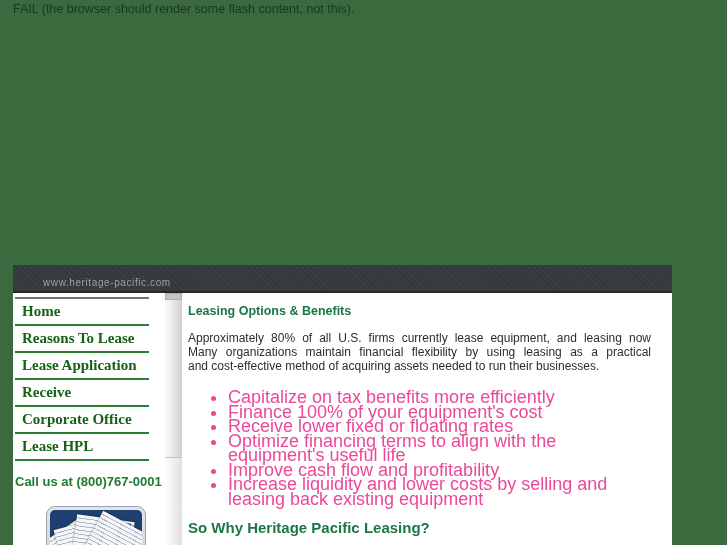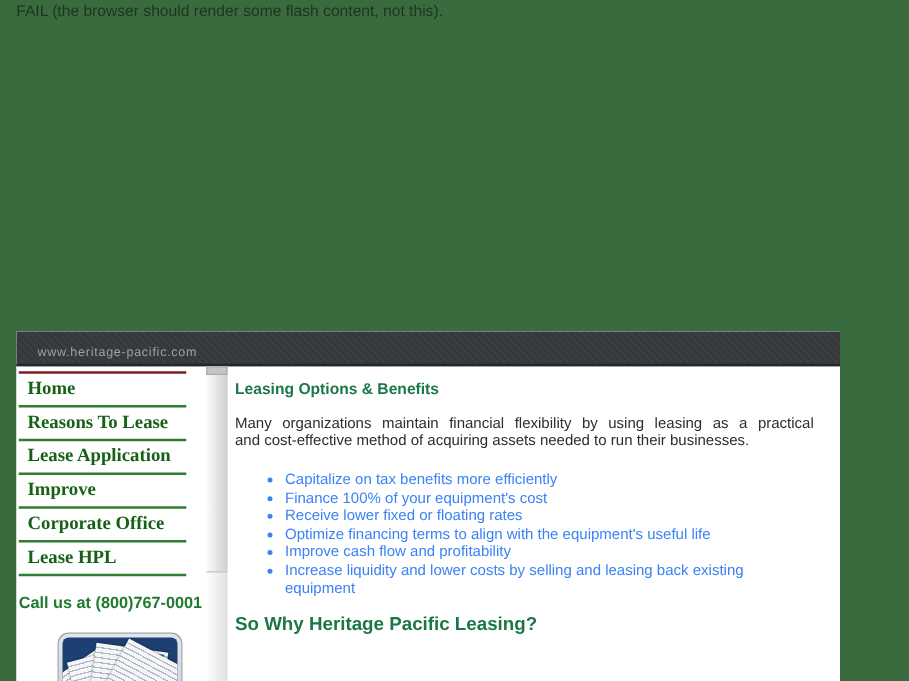--- a/index.html
+++ b/index.html
@@ -8,27 +8,27 @@
   
   .fail-text{position:absolute;left:13px;top:2px;font-size:12.5px;color:#1C3522;}
 
   
   .site{position:absolute;left:13px;top:265px;width:659px;height:280px;
     background:#ffffff;overflow:hidden;}
 
   .addrbar{height:26px;background:#34383B;
     background-image:repeating-linear-gradient(45deg,rgba(255,255,255,.03) 0 2px,transparent 2px 4px);
     border-bottom:2px solid #25282A;position:relative;}
-  .addr{position:absolute;left:17px;bottom:3px;font-size:10px;letter-spacing:.6px;color:#9BA1A5;}
+  .addr{position:absolute;left:30px;bottom:3px;font-size:10px;letter-spacing:.6px;color:#9BA1A5;}
 
   .site-body{display:flex;height:252px;}
 
   
   .sidebar{width:152px;flex:none;}
-  .menu{list-style:none;margin:4px 0 0 2px;padding:0;width:134px;border-top:2px solid #7f1d1d;}
+  .menu{list-style:none;margin:4px 0 0 2px;padding:0;width:134px;border-top:2px solid #737373;}
   .menu li{height:25px;line-height:25px;border-bottom:2px solid #2E7D32;padding-left:7px;
     font-family:"Liberation Serif",serif;font-weight:bold;font-size:15px;color:#166116;cursor:pointer;}
   .phone{margin:13px 0 0 2px;font-weight:bold;font-size:13px;color:#1E7B2F;white-space:nowrap;}
 
   .photo-frame{margin:17px 0 0 33px;width:92px;height:64px;padding:3px;border-radius:9px;
     border:1px solid #9AA4AE;background:linear-gradient(#E2E6EA,#C7CDD4);}
   .photo-inner{width:100%;height:100%;border-radius:5px;background:#1D3F72;position:relative;overflow:hidden;}
   .paper{position:absolute;width:58px;height:42px;background:#F4F6F8;
     background-image:repeating-linear-gradient(to bottom,transparent 0 3px,rgba(110,120,145,.5) 3px 4px);
     box-shadow:0 0 2px rgba(0,0,0,.5);}
@@ -44,42 +44,42 @@
   .scroll-btn{position:absolute;top:0;left:0;right:0;height:7px;background:#C6C6C6;
     border:1px solid #ABABAB;box-sizing:border-box;}
   .scroll-thumb{position:absolute;top:7px;left:0;right:0;height:157px;
     background:linear-gradient(to right,#FCFCFC,#CFCFCF);border-bottom:1px solid #C2C2C2;}
 
   
   .main{flex:1;padding:11px 21px 0 6px;overflow:hidden;}
   .heading{margin:0;font-size:12.5px;font-weight:bold;color:#1B7747;}
   .para{margin-top:13px;font-size:12px;line-height:14px;color:#2D2D2D;}
   .pline.j{text-align:justify;text-align-last:justify;}
-  .bullets{margin:17px 0 0 0;padding-left:40px;font-size:12px;line-height:14.5px;color:#3b82f6;}
+  .bullets{margin:17px 0 0 0;padding-left:40px;font-size:18px;line-height:14.5px;color:#ec4899;}
   .subheading{margin:13px 0 0 0;font-size:15px;font-weight:bold;color:#1B7747;}
 </style>
 </head>
 <body>
 
 <div class="fail-text">FAIL (the browser should render some flash content, not this).</div>
 
 <div class="site">
 
   <div class="addrbar">
     <span class="addr">www.heritage-pacific.com</span>
   </div>
 
   <div class="site-body">
 
     <div class="sidebar">
       <ul class="menu">
         <li>Home</li>
         <li>Reasons To Lease</li>
         <li>Lease Application</li>
-        <li>Improve</li>
+        <li>Receive</li>
         <li>Corporate Office</li>
         <li>Lease HPL</li>
       </ul>
       <div class="phone">Call us at (800)767-0001</div>
       <div class="photo-frame">
         <div class="photo-inner">
           <div class="paper p1"></div>
           <div class="paper p2"></div>
           <div class="paper p3"></div>
           <div class="paper p4"></div>
@@ -88,20 +88,21 @@
     </div>
 
     <div class="scroll-strip">
       <div class="scroll-btn"></div>
       <div class="scroll-thumb"></div>
     </div>
 
     <div class="main">
       <h3 class="heading">Leasing Options &amp; Benefits</h3>
       <div class="para">
+        <div class="pline j">Approximately 80% of all U.S. firms currently lease equipment, and leasing now</div>
         <div class="pline j">Many organizations maintain financial flexibility by using leasing as a practical</div>
         <div class="pline">and cost-effective method of acquiring assets needed to run their businesses.</div>
       </div>
       <ul class="bullets">
         <li>Capitalize on tax benefits more efficiently</li>
         <li>Finance 100% of your equipment's cost</li>
         <li>Receive lower fixed or floating rates</li>
         <li>Optimize financing terms to align with the equipment's useful life</li>
         <li>Improve cash flow and profitability</li>
         <li>Increase liquidity and lower costs by selling and leasing back existing equipment</li>

